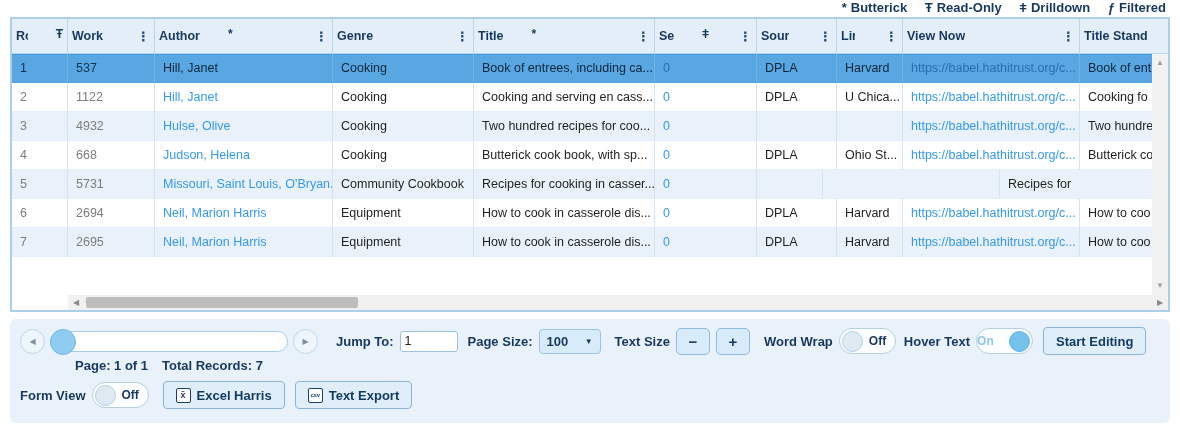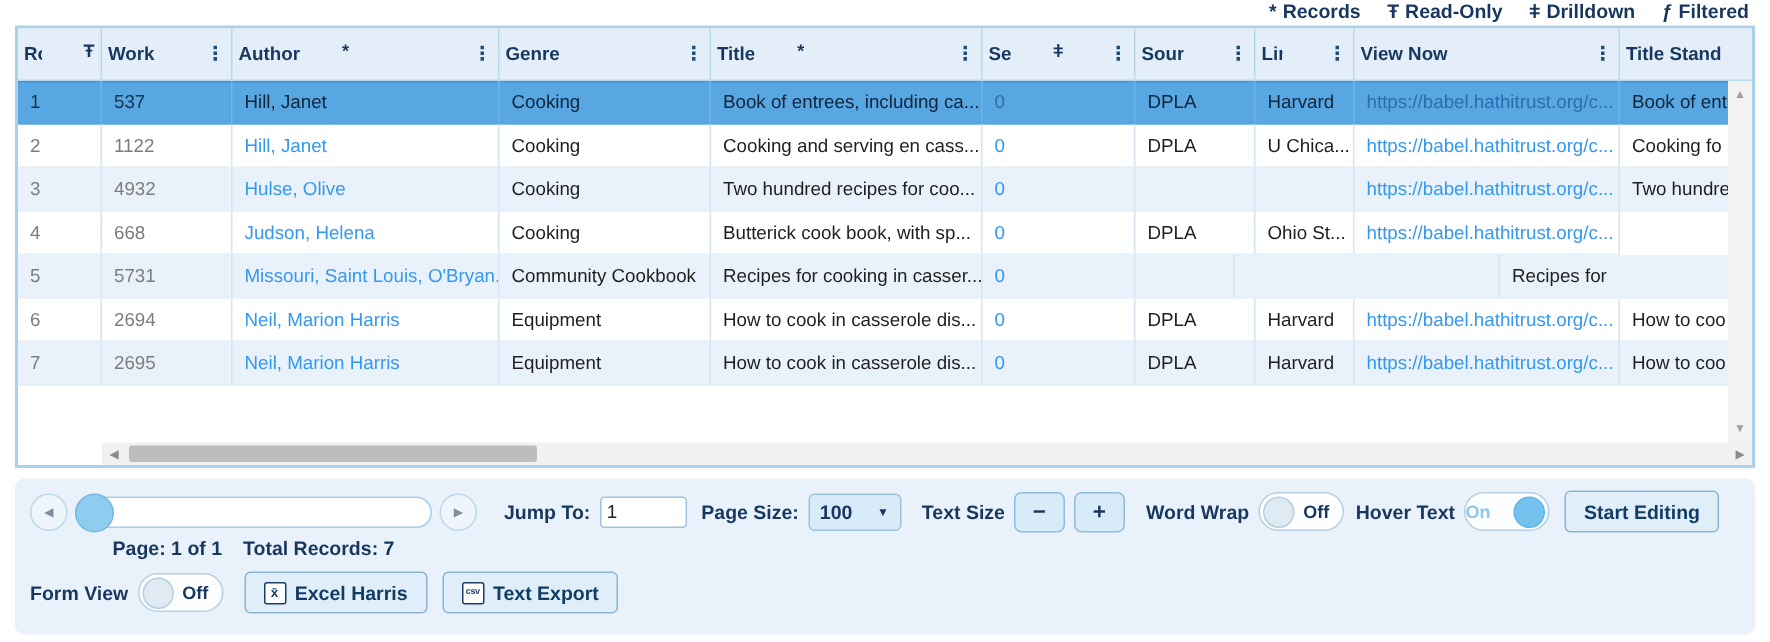--- a/index.html
+++ b/index.html
@@ -92,21 +92,21 @@
   .icon-doc { width:15px; height:15px; border:1.6px solid #1d3f66; border-radius:2px;
     display:flex; align-items:center; justify-content:center; margin-right:6px;
     font-weight:700; color:#1d3f66; background:#fff; }
   .icon-doc.xl { font-size:9px; }
   .icon-doc.csv { font-size:6px; letter-spacing:-0.2px; }
 </style>
 </head>
 <body>
 
 <div class="legend">
-  <span class="li"><span class="sym">*</span><span>Records</span></span>
+  <span class="li"><span class="sym">*</span><span>Butterick</span></span>
   <span class="li"><span class="sym">Ŧ</span><span>Read-Only</span></span>
   <span class="li"><span class="sym">ǂ</span><span>Drilldown</span></span>
   <span class="li"><span class="sym">ƒ</span><span>Filtered</span></span>
 </div>
 
 <div class="grid">
   <div class="ghead">
     <div class="hcell col-row">
         <span class="hlab">Row</span>
         <span class="hsym">Ŧ</span>
@@ -190,20 +190,21 @@
       <div class="grid-row">
         <div class="cell col-row gray">4</div>
         <div class="cell col-work_id gray">668</div>
         <div class="cell col-author lnk">Judson, Helena</div>
         <div class="cell col-genre">Cooking</div>
         <div class="cell col-title">Butterick cook book, with sp...</div>
         <div class="cell col-sections lnk">0</div>
         <div class="cell col-sources">DPLA</div>
         <div class="cell col-links">Ohio St...</div>
         <div class="cell col-view_now lnk">https://babel.hathitrust.org/c...</div>
+        <div class="cell col-title_standard">Butterick co</div>
       </div>
       <div class="grid-row stripe">
         <div class="cell col-row gray">5</div>
         <div class="cell col-work_id gray">5731</div>
         <div class="cell col-author lnk">Missouri, Saint Louis, O'Bryan...</div>
         <div class="cell col-genre">Community Cookbook</div>
         <div class="cell col-title">Recipes for cooking in casser...</div>
         <div class="cell col-sections lnk">0</div>
         <div class="cell col-links"></div>
         <div class="cell col-view_now"></div>

